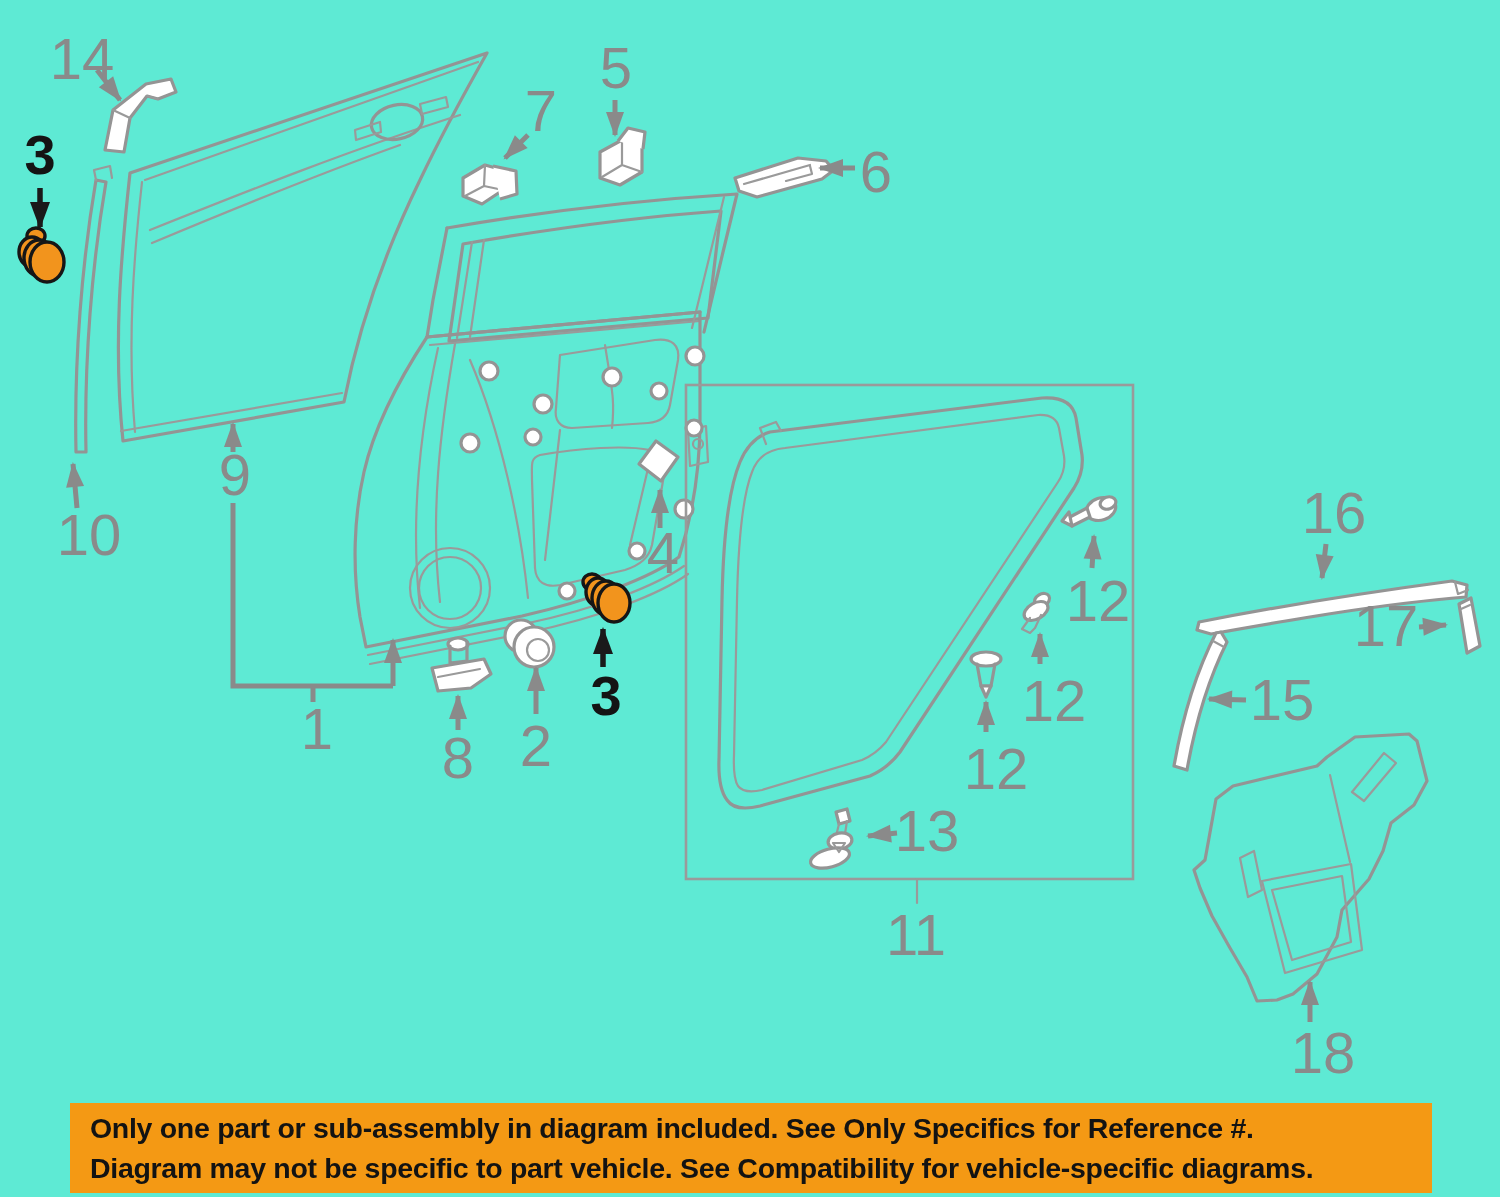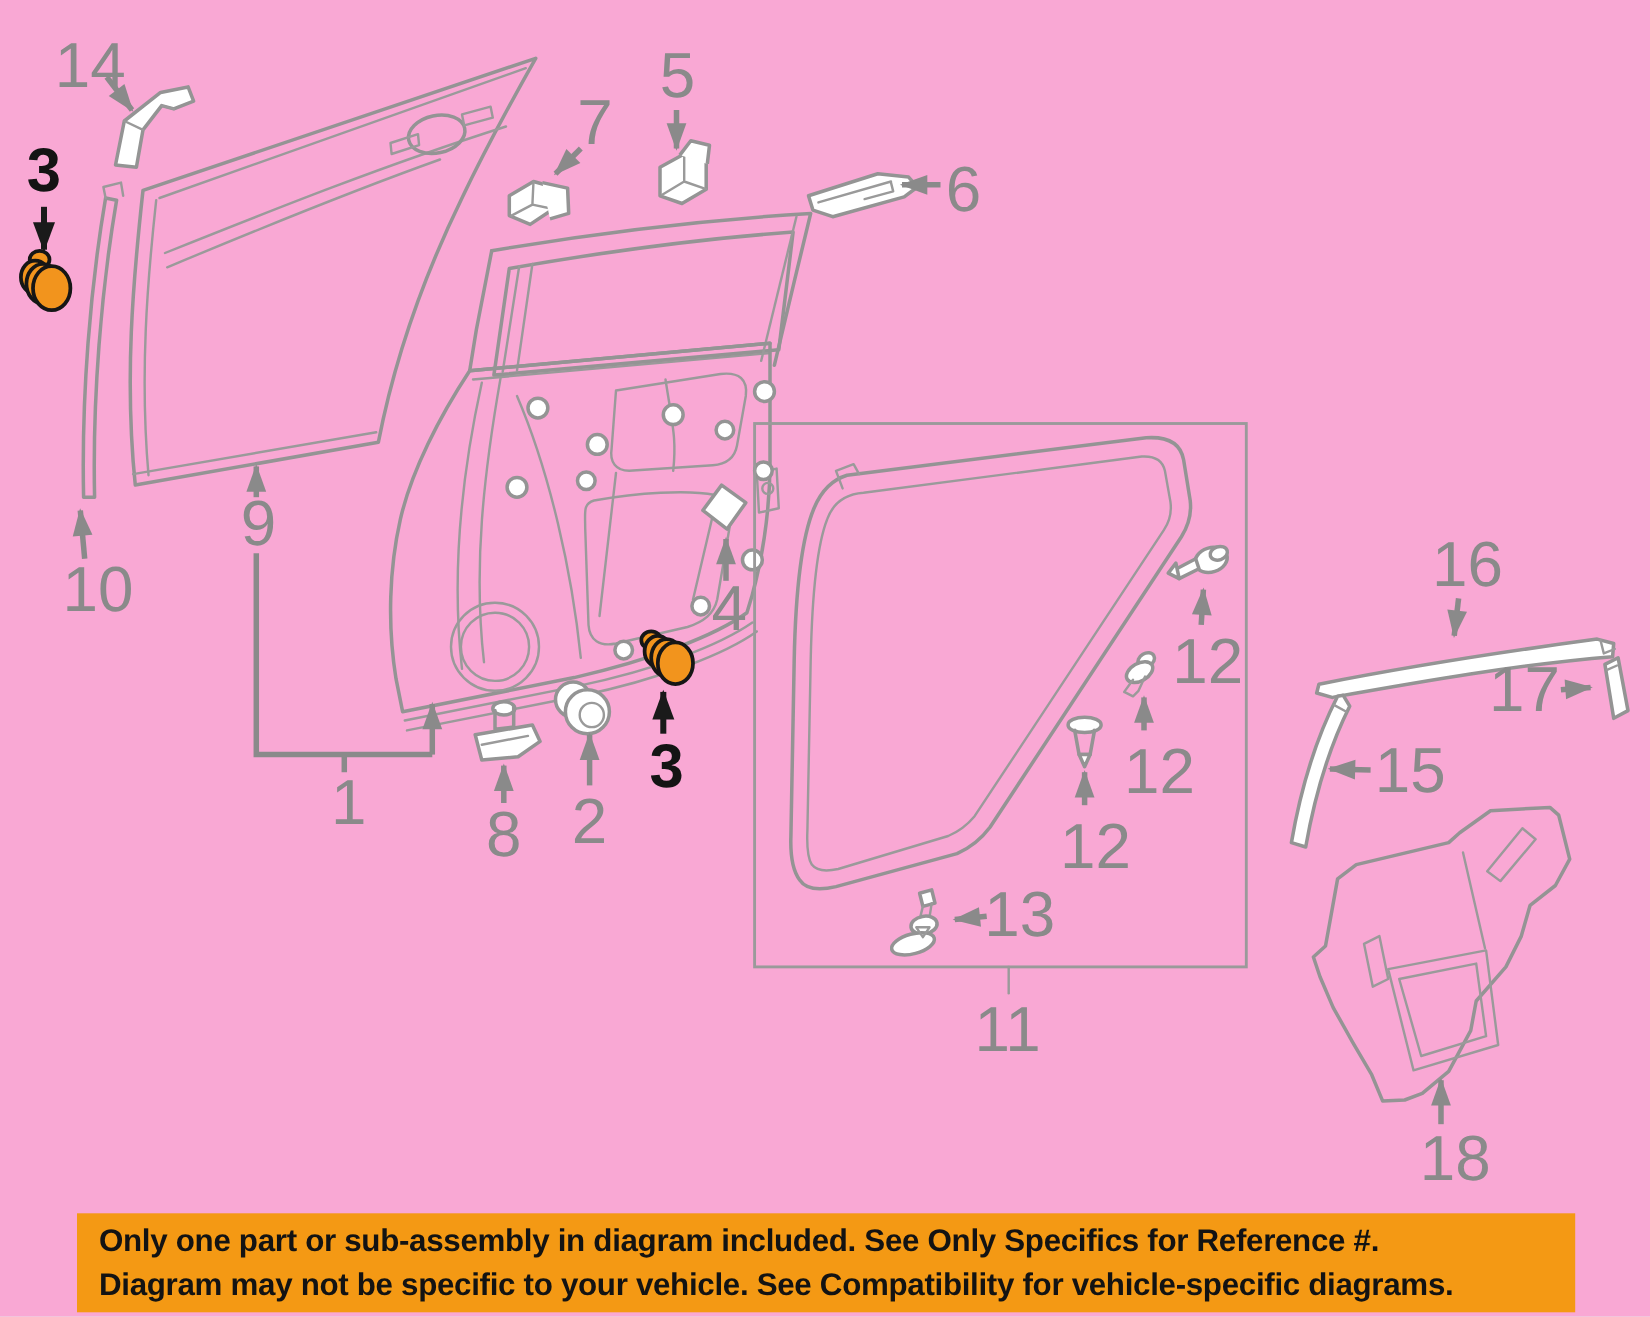--- a/index.html
+++ b/index.html
@@ -1,17 +1,17 @@
 <!DOCTYPE html>
 <html><head>
 <meta charset="utf-8">
 <style>
   html,body{margin:0;padding:0;background:#e8e8e8;}
   .stage{
-    position:relative;width:1500px;height:1197px;background:#f9a8d4;
+    position:relative;width:1500px;height:1197px;background:#5eead4;
     overflow:hidden;font-family:"Liberation Sans",sans-serif;
   }
   svg{position:absolute;left:0;top:0;}
   .art{stroke:#949494;fill:none;stroke-width:3.2;stroke-linejoin:round;stroke-linecap:round;}
   .art-thin{stroke:#9a9a9a;fill:none;stroke-width:2.2;stroke-linejoin:round;stroke-linecap:round;}
   .art-fill{stroke:#949494;fill:#ffffff;stroke-width:3.2;stroke-linejoin:round;}
   .leader{stroke:#8a8a8a;stroke-width:5;fill:none;}
   .leader-black{stroke:#1a1a1a;stroke-width:5.5;fill:none;}
   .lbl{font-family:"Liberation Sans",sans-serif;font-size:58px;fill:#8a8a8a;text-anchor:middle;}
   .lbl-black{font-family:"Liberation Sans",sans-serif;font-size:56px;font-weight:bold;fill:#141414;text-anchor:middle;}
@@ -252,15 +252,15 @@
     <text class="lbl" x="916" y="955">11</text>
     <text class="lbl" x="1334" y="533">16</text>
     <text class="lbl" x="1386" y="646">17</text>
     <text class="lbl" x="1282" y="720">15</text>
     <text class="lbl" x="1323" y="1073">18</text>
   </g>
 </svg>
 
   <div class="banner">
     <div>Only one part or sub-assembly in diagram included. See Only Specifics for Reference #.</div>
-    <div>Diagram may not be specific to your vehicle. See Compatibility for vehicle-specific diagrams.</div>
+    <div>Diagram may not be specific to part vehicle. See Compatibility for vehicle-specific diagrams.</div>
   </div>
 </div>
 
 </body></html>

